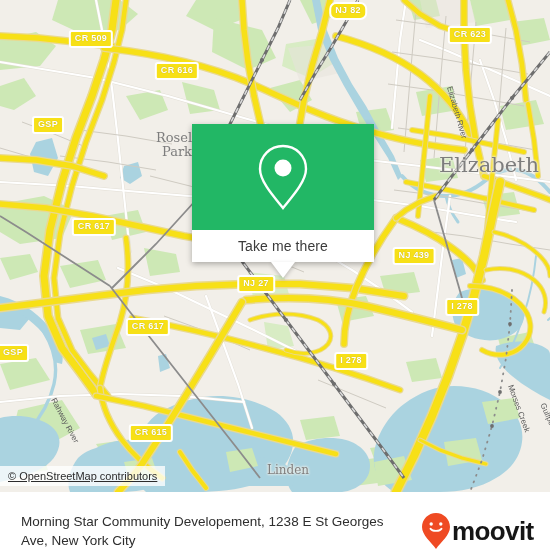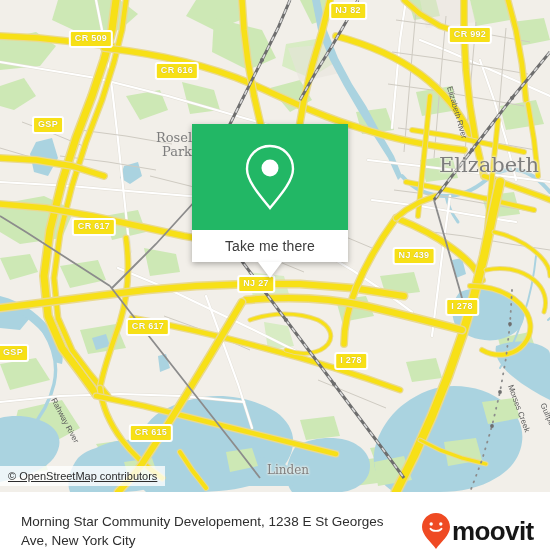--- a/index.html
+++ b/index.html
@@ -71,21 +71,21 @@
     font-family: "Liberation Sans", sans-serif;
     white-space: nowrap;
     transform-origin: 50% 50%;
   }
 
   
   #callout {
     position: absolute;
     left: 192px;
     top: 124px;
-    width: 156px;
+    width: 182px;
     box-shadow: 0 2px 6px rgba(0,0,0,0.30);
   }
   #callout-top {
     height: 106px;
     background: #22b765;
     display: flex;
     align-items: center;
     justify-content: center;
   }
   #callout-bottom {
@@ -447,22 +447,22 @@
     <div class="place city-mid" style="left:180px; top:137px;">Roselle</div>
     <div class="place city-mid" style="left:177px; top:151px;">Park</div>
     <div class="place city-small" style="left:288px; top:470px;">Linden</div>
 
     <div class="waterlabel" style="left:430px; top:108px; transform:rotate(74deg);">Elizabeth River</div>
     <div class="waterlabel" style="left:40px; top:416px; transform:rotate(62deg);">Rahway River</div>
     <div class="waterlabel" style="left:494px; top:404px; transform:rotate(70deg);">Morses Creek</div>
     <div class="waterlabel" style="left:534px; top:412px; transform:rotate(66deg);">Gulfport</div>
 
     <div class="shield" style="left:61px;  top:39px;margin-left:30px;">CR 509</div>
-    <div class="shield" style="left:348px; top:11px;">NJ 82</div>
-    <div class="shield" style="left:470px; top:35px;">CR 992</div>
+    <div class="shield" style="left:348px; top:11px;border-radius:7px;">NJ 82</div>
+    <div class="shield" style="left:470px; top:35px;">CR 623</div>
     <div class="shield" style="left:177px; top:71px;">CR 616</div>
     <div class="shield" style="left:48px;  top:125px;">GSP</div>
     <div class="shield" style="left:94px;  top:227px;">CR 617</div>
     <div class="shield" style="left:414px; top:256px;">NJ 439</div>
     <div class="shield" style="left:256px; top:284px;">NJ 27</div>
     <div class="shield" style="left:462px; top:307px;">I 278</div>
     <div class="shield" style="left:148px; top:327px;">CR 617</div>
     <div class="shield" style="left:351px; top:361px;">I 278</div>
     <div class="shield" style="left:13px;  top:353px;">GSP</div>
     <div class="shield" style="left:151px; top:433px;">CR 615</div>

